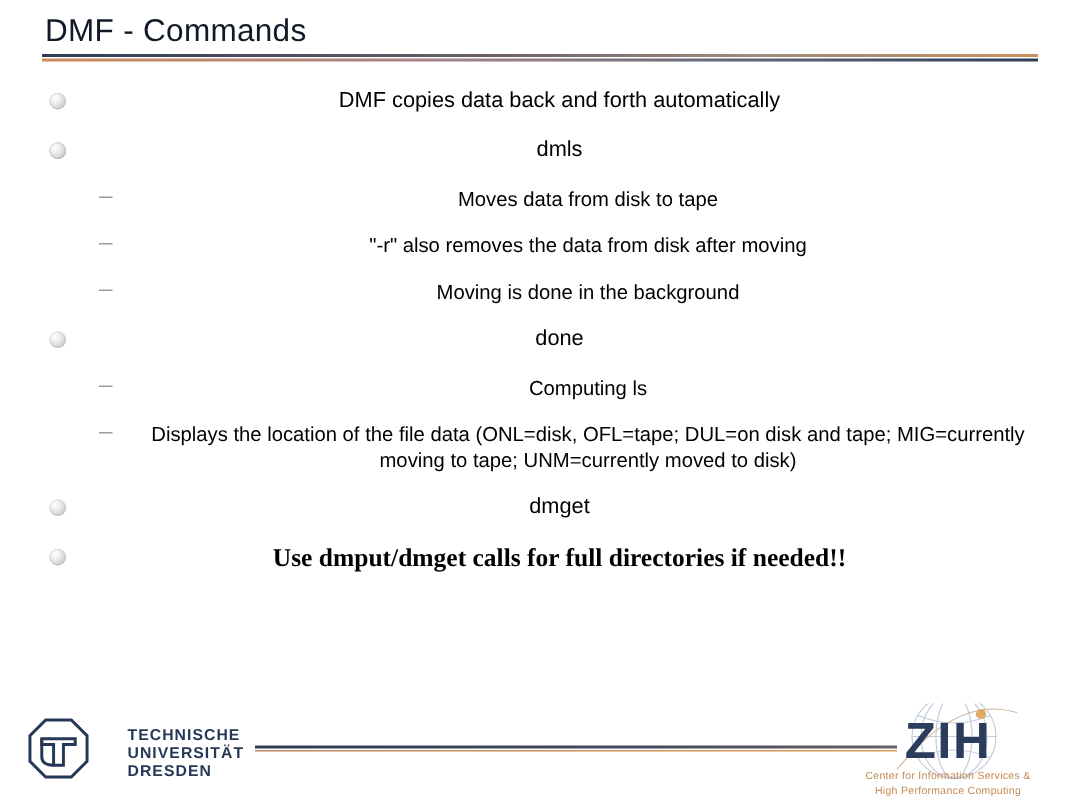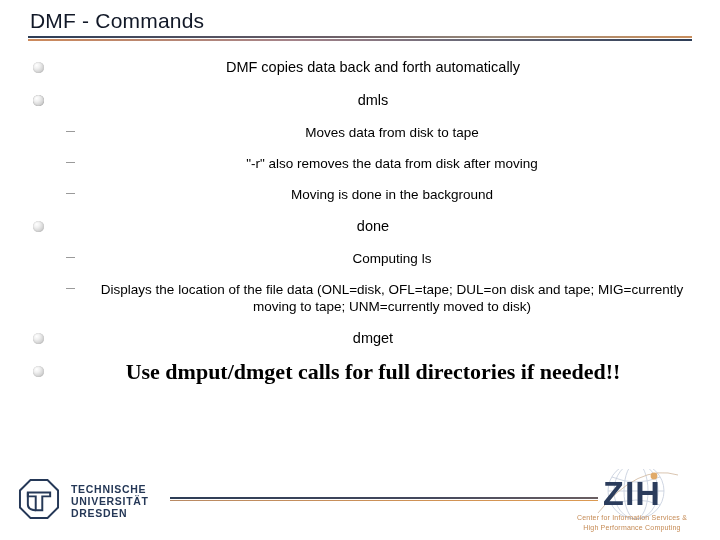--- a/index.html
+++ b/index.html
@@ -83,21 +83,21 @@
     left: 3px;
     top: 4px;
     width: 11px;
     height: 11px;
     border-radius: 50%;
     background: radial-gradient(circle at 33% 30%, #ffffff 0%, #f0f0f0 30%, #cfcfcf 70%, #a8a8a8 100%);
     box-shadow: inset 0 0 1px rgba(120,120,120,0.6);
   }
   .lvl1.serif {
     font-family: "Liberation Serif", "DejaVu Serif", serif;
-    font-size: 22px;
+    font-size: 17px;
     font-weight: bold;
   }
   .lvl2 {
     position: relative;
     padding-left: 64px;
     font-size: 13.5px;
     line-height: 17px;
     color: #000;
     margin-bottom: 14px;
     font-family: Liberation Sans, sans-serif;
@@ -119,21 +119,21 @@
     top: 468px;
     width: 720px;
     height: 72px;
   }
   #tud-logo {
     position: absolute;
     left: 18px;
     top: 10px;
     display: flex;
     align-items: center;
-    gap: 11px;
+    gap: 25px;
   }
   #tud-words {
     font-family: "Liberation Sans", sans-serif;
     font-size: 10.5px;
     font-weight: bold;
     line-height: 12px;
     color: #253857;
     letter-spacing: 0.7px;
   }
   #footer-rule {

